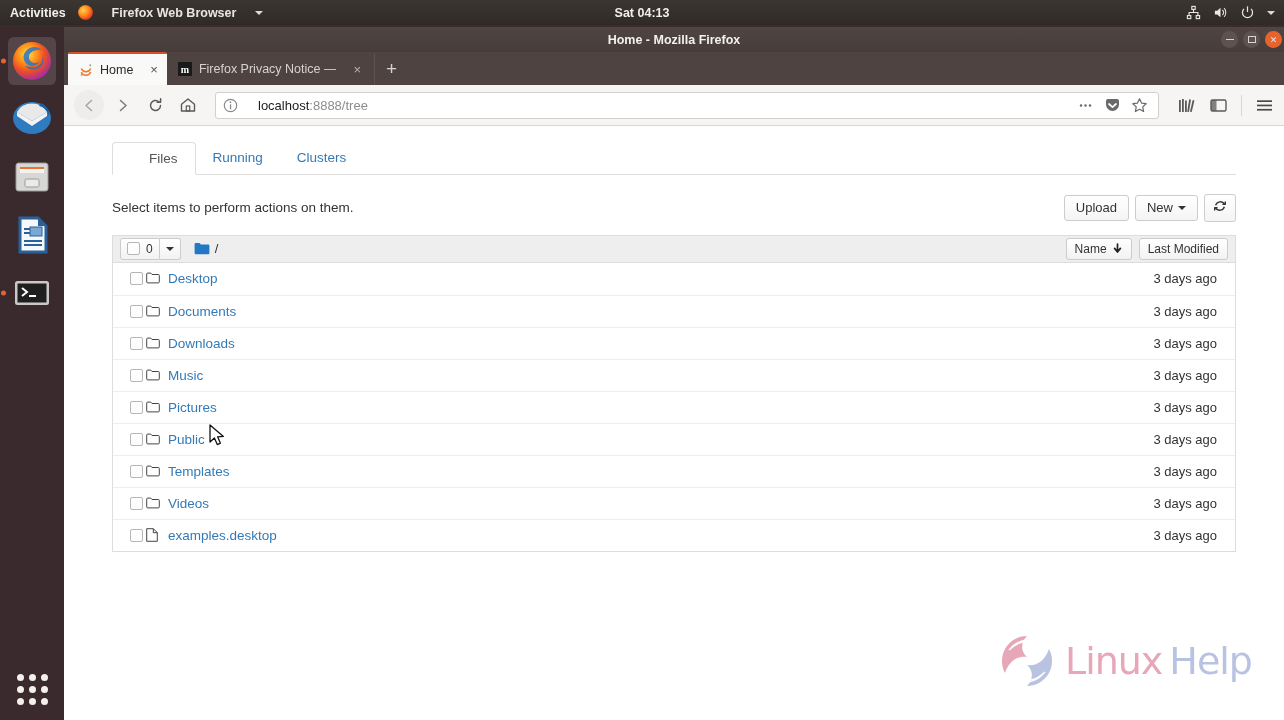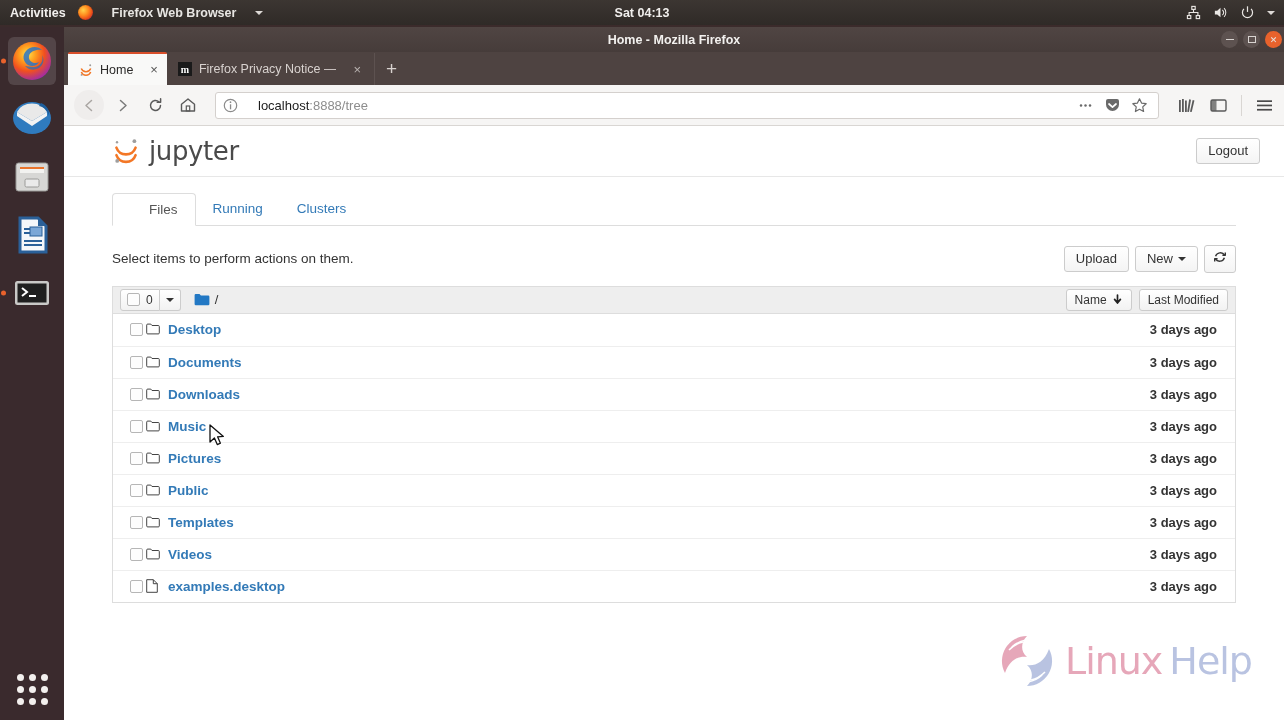--- a/index.html
+++ b/index.html
@@ -119,21 +119,21 @@
   .grp .gbtn { border:1px solid #ccc; background:linear-gradient(180deg,#fff 0%,#f2f2f2 100%);
      height:22px; display:flex; align-items:center; padding:0 6px; font-size:12px; color:#333; gap:6px;}
   .grp .gbtn:first-child { border-radius:3px 0 0 3px; }
   .grp .gbtn:last-child { border-radius:0 3px 3px 0; border-left:none; }
   .breadcrumb { display:flex; align-items:center; gap:5px; margin-left:13px; font-size:13px; color:#333; }
   .lh-right { margin-left:auto; display:flex; align-items:center; }
   .sortbtn { border:1px solid #ccc; background:linear-gradient(180deg,#fff 0%,#f2f2f2 100%);
      height:22px; display:flex; align-items:center; padding:0 8px; font-size:12px; color:#333;
      border-radius:3px; margin-left:7px; gap:5px;}
 
-  .jp-list { border:1px solid #ddd; border-top:none;font-weight:bold; }
+  .jp-list { border:1px solid #ddd; border-top:none; }
   .jp-row { height:32px; display:flex; align-items:center; padding:0 7px; border-top:1px solid #eee; }
   .jp-row:first-child { border-top:none; }
   .jp-row .rchk { width:26px; display:flex; align-items:center; padding-left:10px;}
   .jp-row .ricon { width:22px; display:flex; align-items:center; }
   .jp-row .rname { font-size:13.5px; color:#337ab7; }
   .jp-row .rtime { margin-left:auto; font-size:13px; color:#333; padding-right:11px; }
 
   .watermark { position:absolute; right:32px; bottom:28px; display:flex; align-items:center;
      gap:7px; opacity:.62; }
   .wm-text { font-size:38px; letter-spacing:-1px; font-family:"DejaVu Sans", sans-serif; }
@@ -344,33 +344,20 @@
               <rect x="2" y="4.3" width="15" height="1.7"></rect>
               <rect x="2" y="8.6" width="15" height="1.7"></rect>
               <rect x="2" y="12.9" width="15" height="1.7"></rect>
             </g>
         </svg>
       </div>
     </div>
 
     <div class="page">
 
-      <div class="jp-header">
-        <div class="jp-logo">
-          <svg width="28" height="28" viewBox="0 0 28 28">
-            <path d="M4.4 10.6 a10.2 10.2 0 0 0 19.2 0" fill="none" stroke="#f37726" stroke-width="2.6" stroke-linecap="round"></path>
-            <path d="M23.6 18.1 a10.2 10.2 0 0 1 -19.2 0" fill="none" stroke="#f37726" stroke-width="2.6" stroke-linecap="round"></path>
-            <circle cx="22.4" cy="4.2" r="1.9" fill="#9e9e9e"></circle>
-            <circle cx="5.2" cy="23.9" r="1.9" fill="#9e9e9e"></circle>
-            <circle cx="5" cy="5.2" r="1.2" fill="#9e9e9e"></circle>
-          </svg>
-          <span class="jp-logo-text">jupyter</span>
-        </div>
-        <button class="btn jp-logout">Logout</button>
-      </div>
 
       <div class="jp-body">
 
         <div class="jp-tabs">
           <div class="jp-tab active">Files</div>
           <div class="jp-tab">Running</div>
           <div class="jp-tab">Clusters</div>
         </div>
 
         <div class="jp-actionrow">

